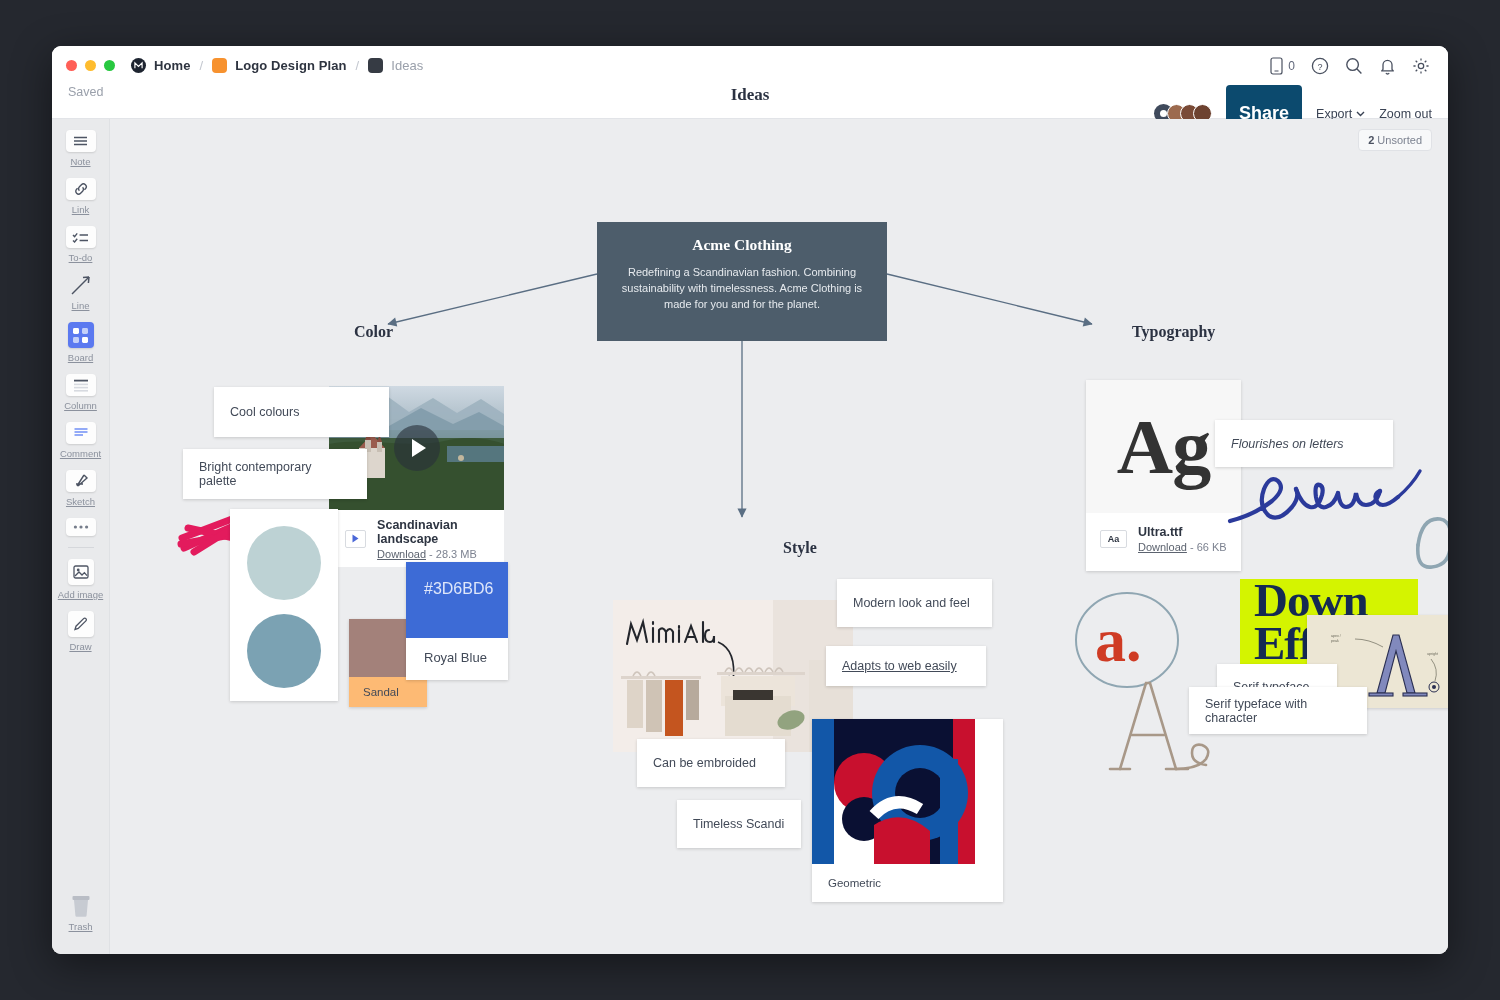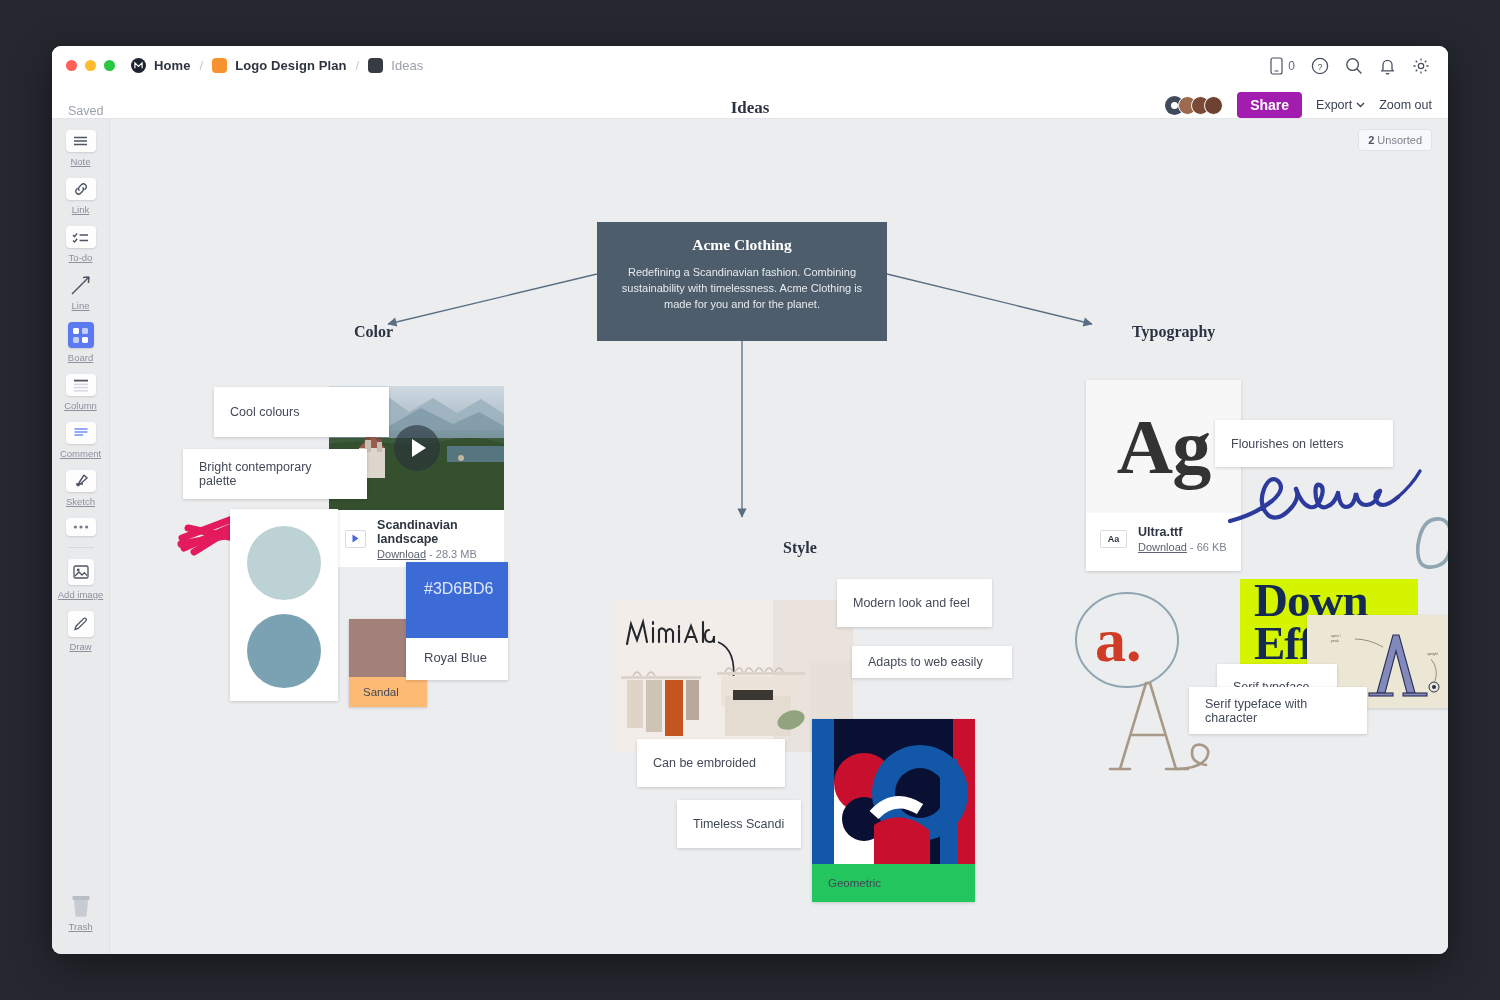--- a/index.html
+++ b/index.html
@@ -44,21 +44,21 @@
 
   .tb-right { margin-left: auto; display: flex; align-items: center; gap: 16px; margin-right: 18px; }
   .tb-ico { color: #4a5160; display: flex; align-items: center; gap: 5px; cursor: pointer; }
   .tb-ico .cnt { font-size: 12px; color: #60677a; }
 
   
   #subbar {
     position: absolute; left: 0; top: 39px; width: 100%; height: 34px;
     background: #ffffff;
     border-bottom: 1px solid #e2e4e8;
-    display: flex; align-items: flex-end;
+    display: flex; align-items: flex-start;
   }
   #saved { margin-left: 16px; font-size: 12.5px; color: #9aa0ab; }
   #doctitle {
     position: absolute; left: 0; right: 0; text-align: center;
     font-family: "Liberation Serif", serif;
     font-size: 17px; font-weight: bold; color: #2b3champ;
     color: #2b3242;
   }
   .sub-right { margin-left: auto; display: flex; align-items: center; gap: 14px; margin-right: 16px; }
   .avatars { display: flex; align-items: center; }
@@ -67,22 +67,22 @@
     border: 1.5px solid #fff; margin-left: -6px;
     background: #8a5a44;
   }
   .av:first-child { margin-left: 0; }
   .eye {
     width: 19px; height: 19px; border-radius: 50%;
     background: #3f4a5c; display: flex; align-items: center; justify-content: center;
   }
   .eye i { width: 7px; height: 7px; border-radius: 50%; background: #fff; display: block; }
   #share {
-    background: #a21caf; color: #fff; font-size: 14px; font-weight: bold;
-    padding: 5px 13px; border-radius: 4px; border: none; cursor: pointer;
+    background: #0c4a6e; color: #fff; font-size: 18px; font-weight: bold;
+    padding: 18px 13px; border-radius: 4px; border: none; cursor: pointer;
     font-family: "Liberation Sans", sans-serif;
   }
   .sub-link { font-size: 12.5px; color: #3a4354; cursor: pointer; display: flex; align-items: center; gap: 4px; }
 
   
   #sidebar {
     position: absolute; left: 0; top: 73px; width: 58px; bottom: 0;
     background: #e9eaec;
     border-right: 1px solid #dfe1e4;
   }
@@ -551,25 +551,25 @@
         </g>
         <rect x="108" y="76" width="74" height="30" fill="#ece4da"></rect>
         <rect x="112" y="96" width="66" height="40" fill="#e4dcd0"></rect>
         <rect x="120" y="90" width="40" height="10" fill="#3a3631"></rect>
         <ellipse cx="178" cy="120" rx="14" ry="9" fill="#92a37f" transform="rotate(-20 178 120)"></ellipse>
         <rect x="196" y="60" width="44" height="92" fill="#e7e0d8"></rect>
       </svg>
     </div>
 
     <div class="card" style="left:727px; top:460px; width:155px; height:48px;">Modern look and feel</div>
-    <div class="card" style="left:742px; top:527px; width:160px; height:32px;">Adapts to web easily</div>
+    <div class="card" style="left:716px; top:527px; width:160px; height:40px;text-decoration:underline;">Adapts to web easily</div>
     <div class="card" style="left:527px; top:620px; width:148px; height:48px;">Can be embroided</div>
     <div class="card" style="left:567px; top:681px; width:124px; height:48px;">Timeless Scandi</div>
 
-    <div style="position:absolute; left:702px; top:600px; width:163px; height:183px; background:#22c55e; box-shadow:0 1px 3px rgba(0,0,0,.16)">
+    <div style="position:absolute; left:702px; top:600px; width:191px; height:183px; background:#ffffff; box-shadow:0 1px 3px rgba(0,0,0,.16)">
       <div style="width:163px; height:145px; overflow:hidden">
         <svg width="163" height="145" viewBox="0 0 163 145">
           <rect width="163" height="145" fill="#0a1033"></rect>
           <rect x="0" y="0" width="22" height="145" fill="#1257a8"></rect>
           <rect x="141" y="0" width="22" height="145" fill="#c8102e"></rect>
           <path d="M22 64 h40 v81 h-40z" fill="#ffffff"></path>
           <circle cx="52" cy="64" r="30" fill="#c8102e"></circle>
           <circle cx="52" cy="100" r="22" fill="#0a1033"></circle>
           <path d="M62 40 h79 v105 h-79z" fill="#ffffff" opacity="0"></path>
           <circle cx="108" cy="74" r="48" fill="#1257a8"></circle>
@@ -654,18 +654,18 @@
         <g fill="#6b6a5c" font-size="3.6" font-family="Liberation Sans">
           <text x="24" y="22">apex /</text>
           <text x="24" y="27">peak</text>
           <text x="120" y="40">upright</text>
         </g>
         <circle cx="127" cy="72" r="5" fill="none" stroke="#2a2f52" stroke-width="1"></circle>
         <circle cx="127" cy="72" r="2" fill="#2a2f52"></circle>
       </svg>
     </div>
 
-    <div class="card" style="left:1105px; top:301px; width:178px; height:47px;">Flourishes on letters</div>
+    <div class="card" style="left:1105px; top:301px; width:178px; height:47px;font-style:italic;">Flourishes on letters</div>
     <div class="card" style="left:1107px; top:545px; width:120px; height:46px;">Serif typeface</div>
     <div class="card" style="left:1079px; top:568px; width:178px; height:47px;">Serif typeface with character</div>
 
   </div>
 </div>
 
 </body></html>

